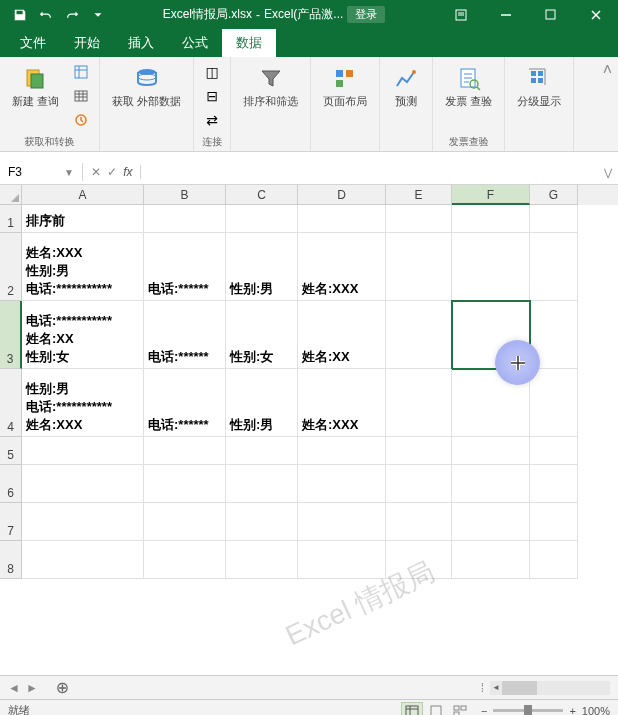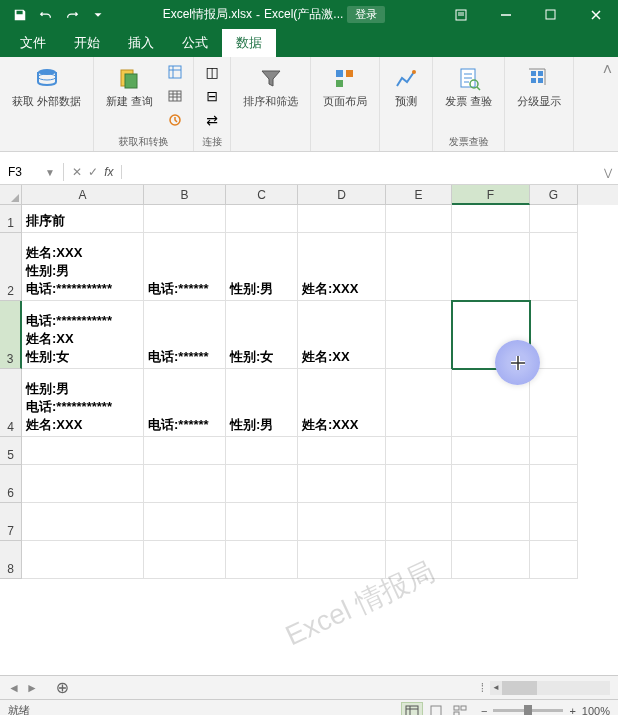--- a/index.html
+++ b/index.html
@@ -28,21 +28,21 @@
 .ribbon-group-label { font-size: 10px; color: #666; text-align: center; padding-top: 2px; }
 .ribbon-buttons { display: flex; gap: 4px; align-items: flex-start; }
 .ribbon-big-btn { display: flex; flex-direction: column; align-items: center; padding: 4px 6px; cursor: pointer; }
 .ribbon-big-btn .icon { width: 28px; height: 28px; display: flex; align-items: center; justify-content: center; }
 .ribbon-big-btn .label { font-size: 11px; color: #444; text-align: center; line-height: 1.2; margin-top: 2px; }
 .ribbon-small-col { display: flex; flex-direction: column; gap: 2px; }
 .ribbon-small-btn { width: 24px; height: 22px; display: flex; align-items: center; justify-content: center; cursor: pointer; font-size: 14px; }
 
 
 .formula-bar-row { height: 25px; border-bottom: 1px solid #d4d4d4; display: flex; align-items: center; background: white; margin-top: 8px; }
-.name-box { width: 64px; border-right: 1px solid #d4d4d4; padding: 2px 8px; font-size: 12px; display: flex; align-items: center; justify-content: space-between; }
+.name-box { width: 83px; border-right: 1px solid #d4d4d4; padding: 2px 8px; font-size: 12px; display: flex; align-items: center; justify-content: space-between; }
 .name-box span:last-child { color: #888; font-size: 10px; }
 .fx-controls { display: flex; align-items: center; gap: 6px; padding: 0 8px; border-right: 1px solid #d4d4d4; }
 .fx-btn { color: #888; font-size: 12px; cursor: pointer; }
 .fx-label { font-style: italic; font-size: 12px; color: #555; }
 .formula-input { flex: 1; padding: 2px 8px; font-size: 12px; }
 .formula-collapse { width: 20px; text-align: center; color: #888; cursor: pointer; font-size: 10px; }
 
 
 .sheet-area { position: relative; height: 490px; overflow: hidden; }
 .corner { position: absolute; left: 0; top: 0; width: 22px; height: 20px; background: #f0f0f0; border-right: 1px solid #ccc; border-bottom: 1px solid #ccc; }
@@ -148,36 +148,20 @@
   <div class="tab">公式</div>
   <div class="tab active">数据</div>
 </div>
 
 <div class="ribbon">
   <div class="ribbon-group">
     <div class="ribbon-buttons">
       <div class="ribbon-big-btn">
         <div class="icon">
             <svg width="26" height="26" viewBox="0 0 26 26">
-              <ellipse cx="13" cy="6" rx="9" ry="3" fill="#4a90d9"></ellipse>
-              <path d="M4 6v10c0 1.7 4 3 9 3s9-1.3 9-3V6" fill="none" stroke="#4a90d9" stroke-width="2"></path>
-              <ellipse cx="13" cy="11" rx="9" ry="3" fill="none" stroke="#4a90d9"></ellipse>
-            </svg>
-          </div>
-        <div class="label">获取
-外部数据</div>
-      </div>
-    </div>
-    <div class="ribbon-group-label"></div>
-  </div>
-  <div class="ribbon-group">
-    <div class="ribbon-buttons">
-      <div class="ribbon-big-btn">
-        <div class="icon">
-            <svg width="26" height="26" viewBox="0 0 26 26">
               <rect x="4" y="4" width="12" height="16" fill="#f2c94c" stroke="#c09020"></rect>
               <rect x="8" y="8" width="12" height="14" fill="#5aa85a" stroke="#3a7a3a"></rect>
             </svg>
           </div>
         <div class="label">新建
 查询</div>
       </div>
       <div class="ribbon-small-col">
         <div class="ribbon-small-btn">
             <svg width="16" height="16" viewBox="0 0 16 16">
@@ -193,20 +177,36 @@
           </div>
         <div class="ribbon-small-btn">
             <svg width="16" height="16" viewBox="0 0 16 16">
               <circle cx="8" cy="8" r="5" fill="none" stroke="#e28020" stroke-width="1.5"></circle>
               <path d="M8 5v3l2 2" stroke="#e28020" stroke-width="1.5" fill="none"></path>
             </svg>
           </div>
       </div>
     </div>
     <div class="ribbon-group-label">获取和转换</div>
+  </div>
+  <div class="ribbon-group">
+    <div class="ribbon-buttons">
+      <div class="ribbon-big-btn">
+        <div class="icon">
+            <svg width="26" height="26" viewBox="0 0 26 26">
+              <ellipse cx="13" cy="6" rx="9" ry="3" fill="#4a90d9"></ellipse>
+              <path d="M4 6v10c0 1.7 4 3 9 3s9-1.3 9-3V6" fill="none" stroke="#4a90d9" stroke-width="2"></path>
+              <ellipse cx="13" cy="11" rx="9" ry="3" fill="none" stroke="#4a90d9"></ellipse>
+            </svg>
+          </div>
+        <div class="label">获取
+外部数据</div>
+      </div>
+    </div>
+    <div class="ribbon-group-label"></div>
   </div>
   <div class="ribbon-group">
     <div class="ribbon-buttons">
       <div class="ribbon-small-col">
         <div class="ribbon-small-btn">◫</div>
         <div class="ribbon-small-btn">⊟</div>
         <div class="ribbon-small-btn">⇄</div>
       </div>
     </div>
     <div class="ribbon-group-label">连接</div>

